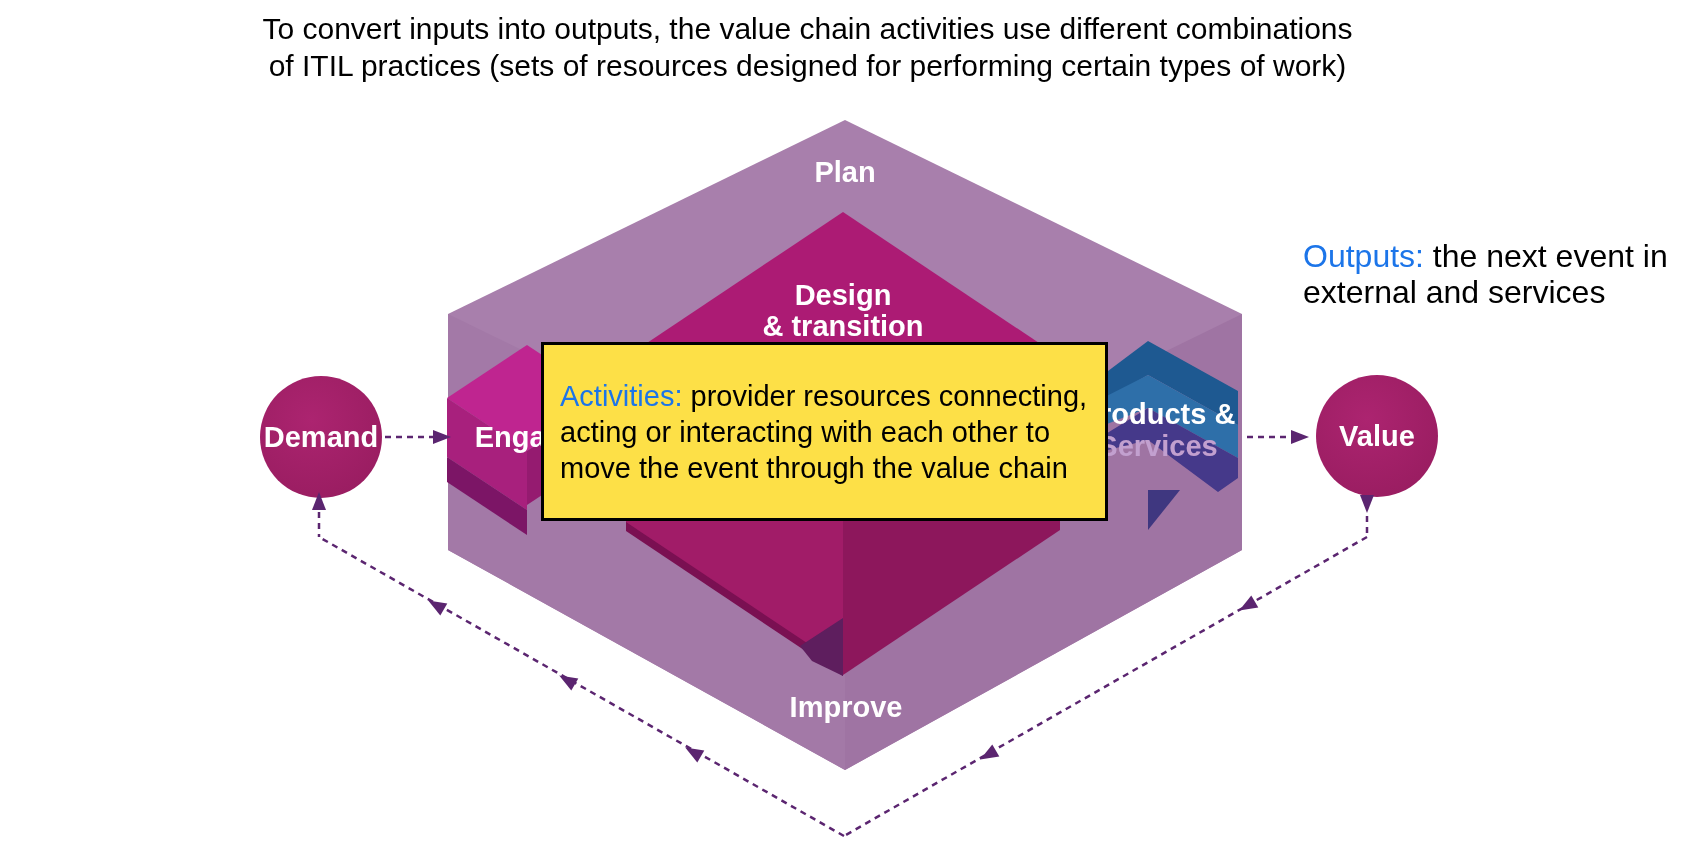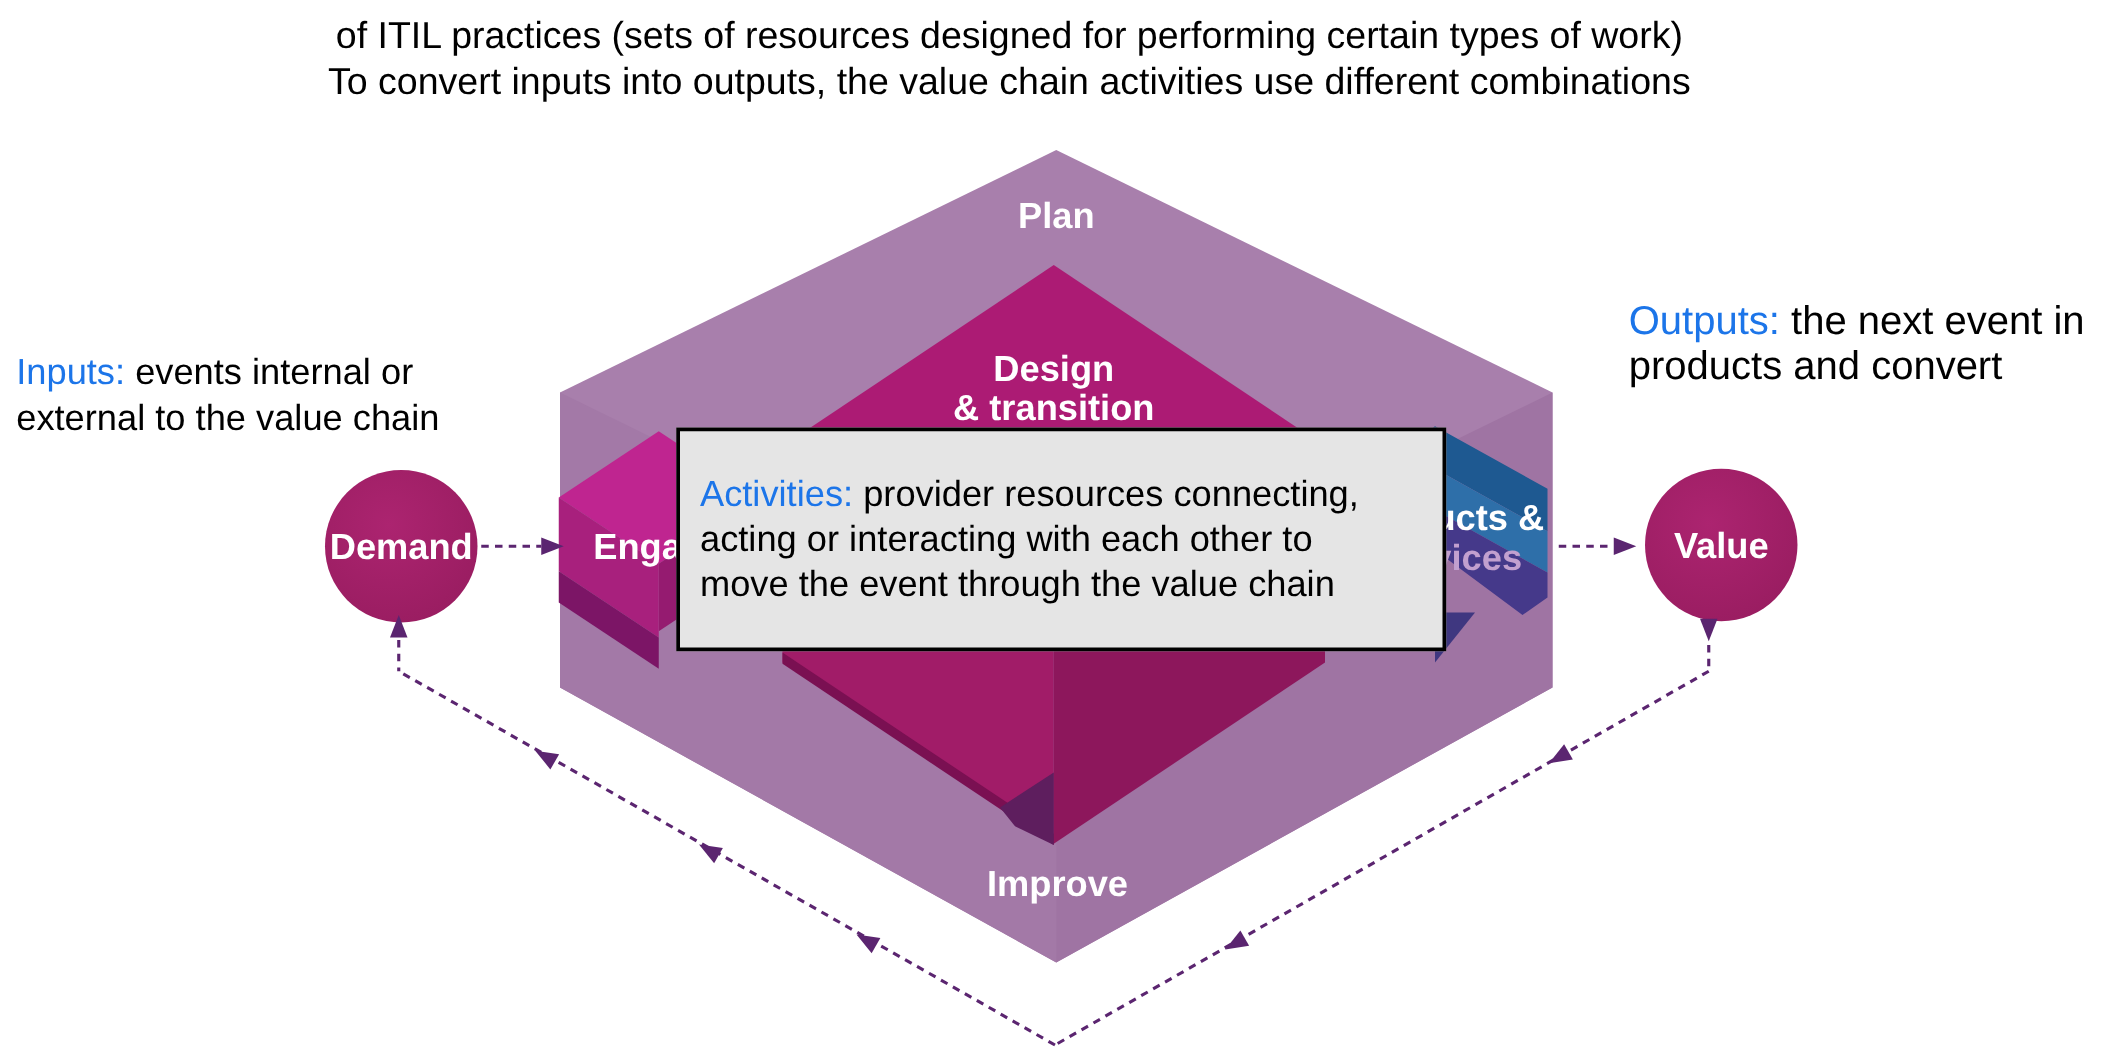--- a/index.html
+++ b/index.html
@@ -7,22 +7,22 @@
     position:relative;width:1702px;height:847px;overflow:hidden;
     font-family:"Liberation Sans",sans-serif;background:#fff;
   }
   .stage svg{position:absolute;left:0;top:0;z-index:1;}
   .txt{position:absolute;z-index:3;color:#000;}
   .title-block{left:225px;top:10px;width:1165px;text-align:center;font-size:30px;line-height:37px;}
   .inputs-block{left:13px;top:280px;width:420px;font-size:29px;line-height:37px;}
   .outputs-block{left:1303px;top:238px;width:400px;font-size:32px;line-height:36px;}
   .blue{color:#1C75E9;}
   .activities-box{
-    position:absolute;z-index:2;left:541px;top:342px;width:616px;height:179px;
-    box-sizing:border-box;border:3px solid #000;background:#e5e5e5;
+    position:absolute;z-index:2;left:541px;top:342px;width:567px;height:179px;
+    box-sizing:border-box;border:3px solid #000;background:#fde047;
     display:flex;flex-direction:column;justify-content:center;
     padding-left:16px;font-size:29px;line-height:36px;color:#000;
   }
   svg text{font-family:"Liberation Sans",sans-serif;font-weight:bold;}
   .chain-label{font-size:29px;fill:#ffffff;}
   .chain-label-dim{font-size:29px;fill:#C2A0CF;}
 </style>
 </head>
 <body>
 
@@ -84,32 +84,28 @@
       <path d="M9,0 L-9,7 L-9,-7 Z" transform="translate(1247,606) rotate(150)"></path>
       <path d="M9,0 L-9,7 L-9,-7 Z" transform="translate(988,755) rotate(150)"></path>
       <path d="M9,0 L-9,7 L-9,-7 Z" transform="translate(693,752) rotate(-150)"></path>
       <path d="M9,0 L-9,7 L-9,-7 Z" transform="translate(567,680) rotate(-150)"></path>
       <path d="M9,0 L-9,7 L-9,-7 Z" transform="translate(436,605) rotate(-150)"></path>
       <path d="M9,0 L-9,7 L-9,-7 Z" transform="translate(319,501) rotate(-90)"></path>
     </g>
   </svg>
 
   <div class="txt title-block">
+    <div>To convert inputs into outputs, the value chain activities use different combinations</div>
     <div>of ITIL practices (sets of resources designed for performing certain types of work)</div>
-    <div>To convert inputs into outputs, the value chain activities use different combinations</div>
   </div>
 
-  <div class="txt inputs-block">
-    <div><span class="blue">Inputs:</span><span> events internal or</span></div>
-    <div>external to the value chain</div>
-  </div>
 
   <div class="txt outputs-block">
     <div><span class="blue">Outputs:</span><span> the next event in</span></div>
-    <div>products and convert</div>
+    <div>external and services</div>
   </div>
 
   <div class="activities-box">
     <div><span class="blue">Activities:</span><span> provider resources connecting,</span></div>
     <div>acting or interacting with each other to</div>
     <div>move the event through the value chain</div>
   </div>
 
 </div>
 

